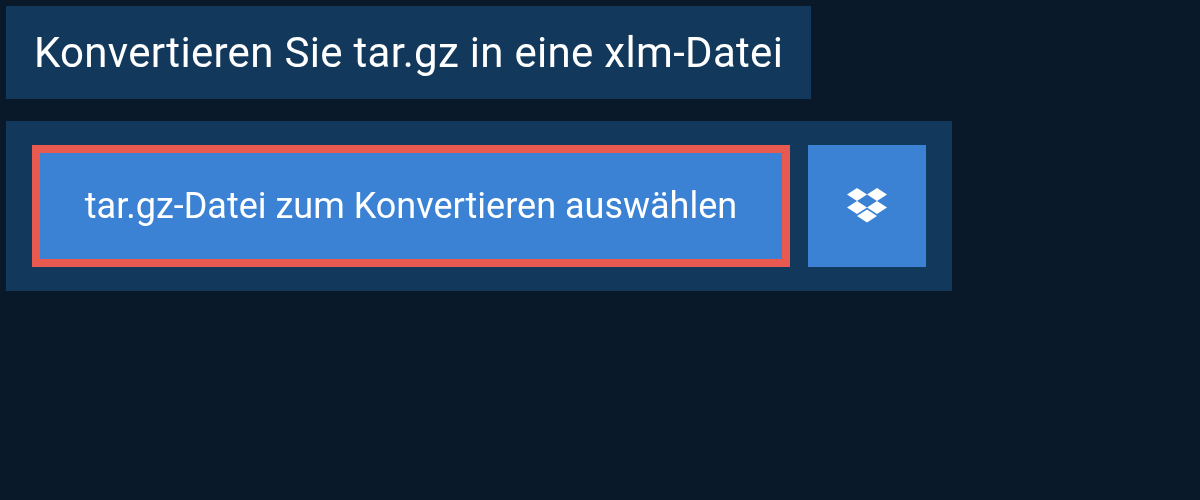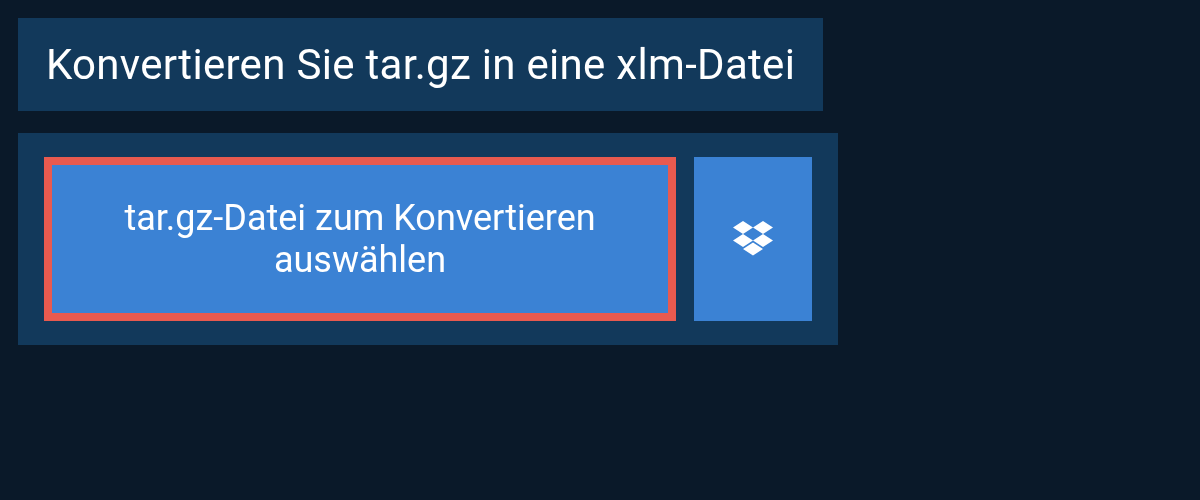--- a/index.html
+++ b/index.html
@@ -8,41 +8,41 @@
       box-sizing: border-box;
     }
     body {
       width: 1200px;
       height: 500px;
       background: #0a1929;
       font-family: -apple-system, BlinkMacSystemFont, "Segoe UI", Roboto, Helvetica, Arial, sans-serif;
       overflow: hidden;
     }
     .container {
-      padding: 18px;
+      padding: 6px;
     }
     .header-box {
       background: #12395b;
       padding: 22px 28px;
       display: inline-block;
       margin-bottom: 22px;
     }
     .header-text {
       color: #ffffff;
       font-size: 42px;
       font-weight: 400;
       letter-spacing: 0.3px;
     }
     .upload-box {
       background: #12395b;
       padding: 24px 26px;
       display: flex;
       gap: 18px;
       align-items: stretch;
-      width: 820px;
+      width: 946px;
     }
     .select-button {
       flex: 1;
       background: #3b82d4;
       border: 8px solid #e85a4f;
       color: #ffffff;
       font-size: 36px;
       font-weight: 400;
       padding: 32px 20px;
       text-align: center;

